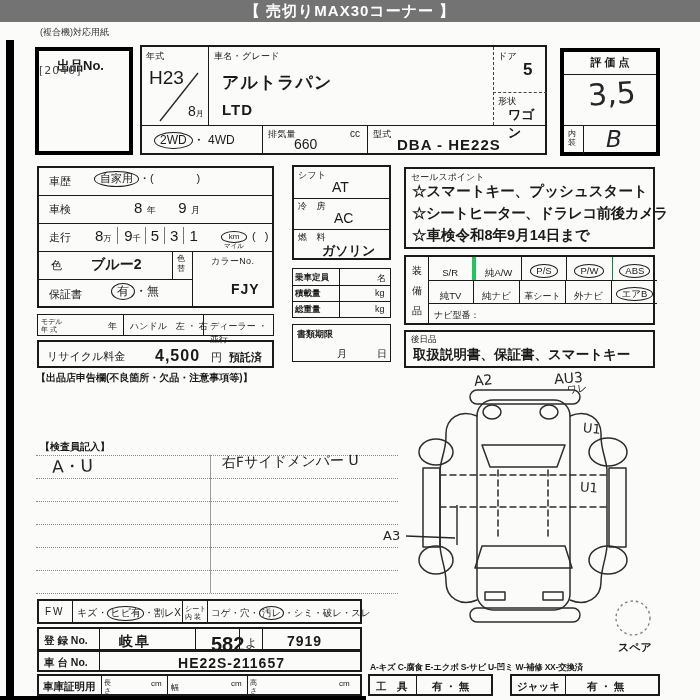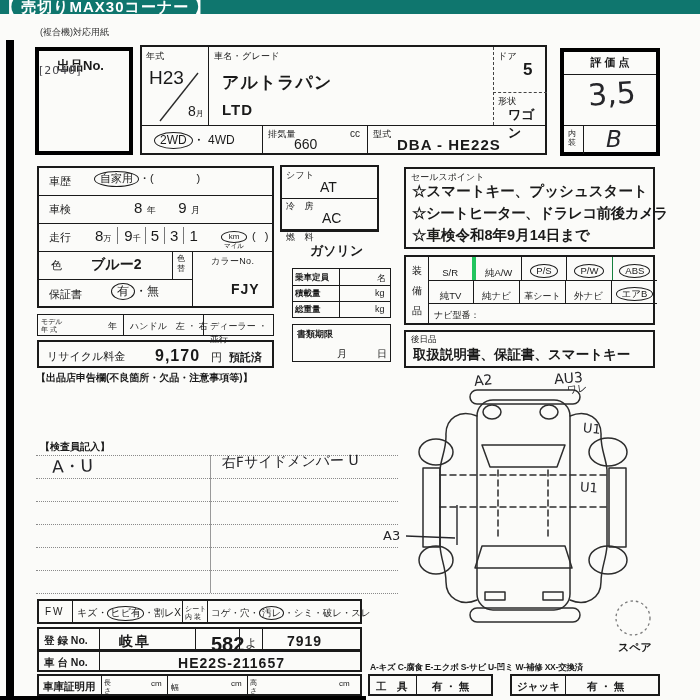--- a/index.html
+++ b/index.html
@@ -17,21 +17,21 @@
 .circ{display:inline-block;border:1.6px solid #1a1a1a;border-radius:50%;padding:0 5px;line-height:1.25}
 .dotline{position:absolute;border-bottom:1.2px dotted #8a8a8a;height:0}
 .tiny{font-size:7px;line-height:7.5px;word-break:break-all}
 svg{display:block}
 </style>
 </head>
 <body>
 
 <div id="sheet">
 
-  <div class="abs" style="left:0;top:0;width:700px;height:14px;background:#0f766e;color:#fff;display:flex;align-items:center;">
+  <div class="abs" style="left:0;top:0;width:700px;height:22px;background:#737373;color:#fff;display:flex;align-items:center;justify-content:center">
     <span class="bold" style="font-size:15px;letter-spacing:1px">【 売切りMAX30コーナー 】</span>
   </div>
   <div class="abs" style="left:40px;top:26px;font-size:9px;color:#333">(複合機)対応用紙</div>
 
   <div class="abs" style="left:6px;top:40px;width:8px;height:660px;background:#000"></div>
   <div class="abs" style="left:0;top:696px;width:366px;height:4px;background:#000"></div>
 
   <div class="bx b4" style="left:35px;top:47px;width:98px;height:108px">
     <div class="abs bold" style="left:18px;top:6px;font-size:13px">出品No.</div>
     <div class="abs hw" style="left:0px;top:13px;font-size:11px;color:#44444a;letter-spacing:1px">[2040]</div>
@@ -130,21 +130,21 @@
     <div class="abs" style="left:153px;top:83px;height:56px;border-left:1.5px solid #1a1a1a"></div>
     <div class="abs lbl" style="left:172px;top:87px">カラーNo.</div>
     <div class="abs bold" style="left:192px;top:113px;font-size:14px;letter-spacing:1px">FJY</div>
 
     <div class="abs" style="left:10px;top:119px;font-size:11px">保証書</div>
     <div class="abs" style="left:72px;top:115px;font-size:12px">
       <span class="circ">有</span><span>・</span><span>無</span>
     </div>
   </div>
 
-  <div class="bx b2" style="left:280px;top:165px;width:99px;height:67px">
+  <div class="bx b2" style="left:292px;top:165px;width:99px;height:95px">
     <div class="abs" style="left:0;top:31px;width:100%;border-top:1.5px solid #1a1a1a"></div>
     <div class="abs" style="left:0;top:62px;width:100%;border-top:1.5px solid #1a1a1a"></div>
     <div class="abs lbl" style="left:4px;top:2px">シフト</div>
     <div class="abs" style="left:38px;top:12px;font-size:14px">AT</div>
     <div class="abs lbl" style="left:4px;top:33px">冷　房</div>
     <div class="abs" style="left:40px;top:43px;font-size:14px">AC</div>
     <div class="abs lbl" style="left:4px;top:64px">燃　料</div>
     <div class="abs bold" style="left:28px;top:75px;font-size:13px">ガソリン</div>
   </div>
 
@@ -213,21 +213,21 @@
     </div>
     <div class="abs" style="left:70px;top:5px;font-size:9px">年</div>
     <div class="abs" style="left:85px;top:0;height:100%;border-left:1px solid #1a1a1a"></div>
     <div class="abs" style="left:92px;top:5px;font-size:9px">ハンドル　左 ・ 右</div>
     <div class="abs" style="left:165px;top:0;height:100%;border-left:1px solid #1a1a1a"></div>
     <div class="abs" style="left:172px;top:5px;font-size:9px">ディーラー ・ 並行</div>
   </div>
 
   <div class="bx b2" style="left:37px;top:340px;width:237px;height:28px">
     <div class="abs" style="left:8px;top:7px;font-size:11px">リサイクル料金</div>
-    <div class="abs bold" style="left:116px;top:5px;font-size:16px;letter-spacing:1px">9,170</div>
+    <div class="abs bold" style="left:116px;top:5px;font-size:16px;letter-spacing:1px">4,500</div>
     <div class="abs" style="left:172px;top:8px;font-size:11px">円</div>
     <div class="abs bold" style="left:190px;top:8px;font-size:11px">預託済</div>
   </div>
 
   <div class="abs bold" style="left:36px;top:371px;font-size:10px">【出品店申告欄(不良箇所・欠品・注意事項等)】</div>
 
   <div class="abs bold" style="left:40px;top:440px;font-size:10px">【検査員記入】</div>
   <div class="dotline" style="left:36px;top:455px;width:362px"></div>
   <div class="dotline" style="left:36px;top:478px;width:362px"></div>
   <div class="dotline" style="left:36px;top:501px;width:362px"></div>

